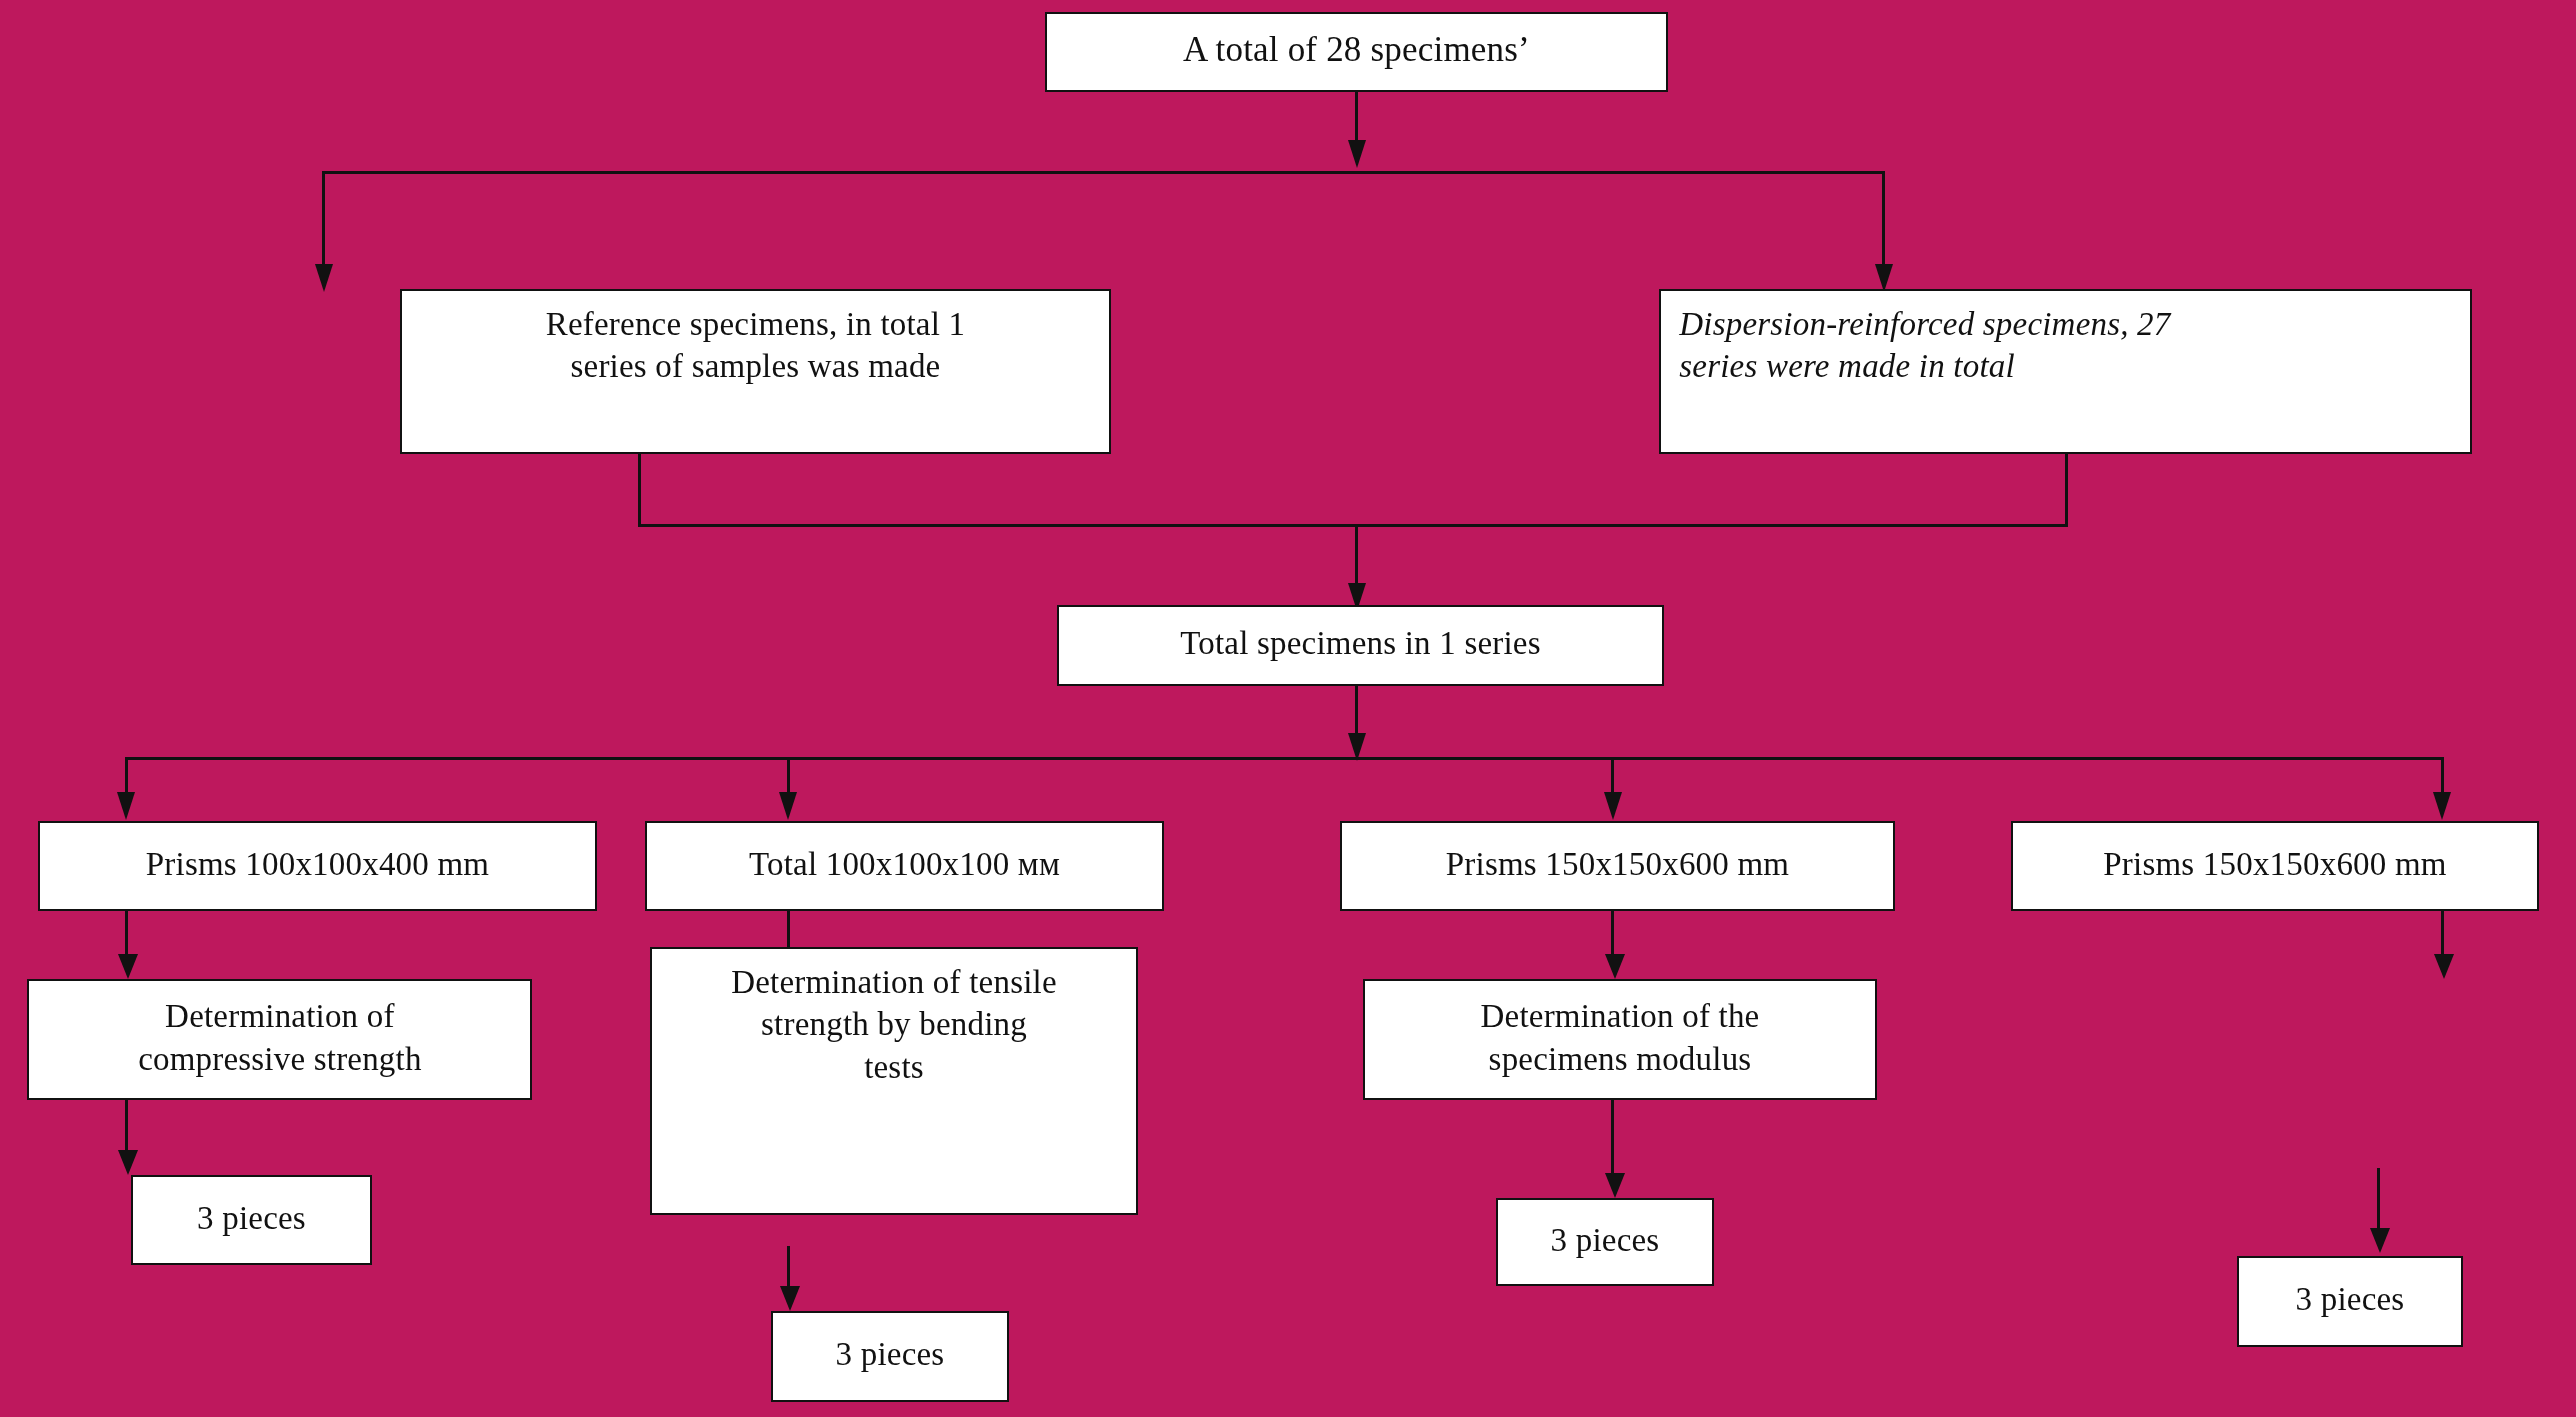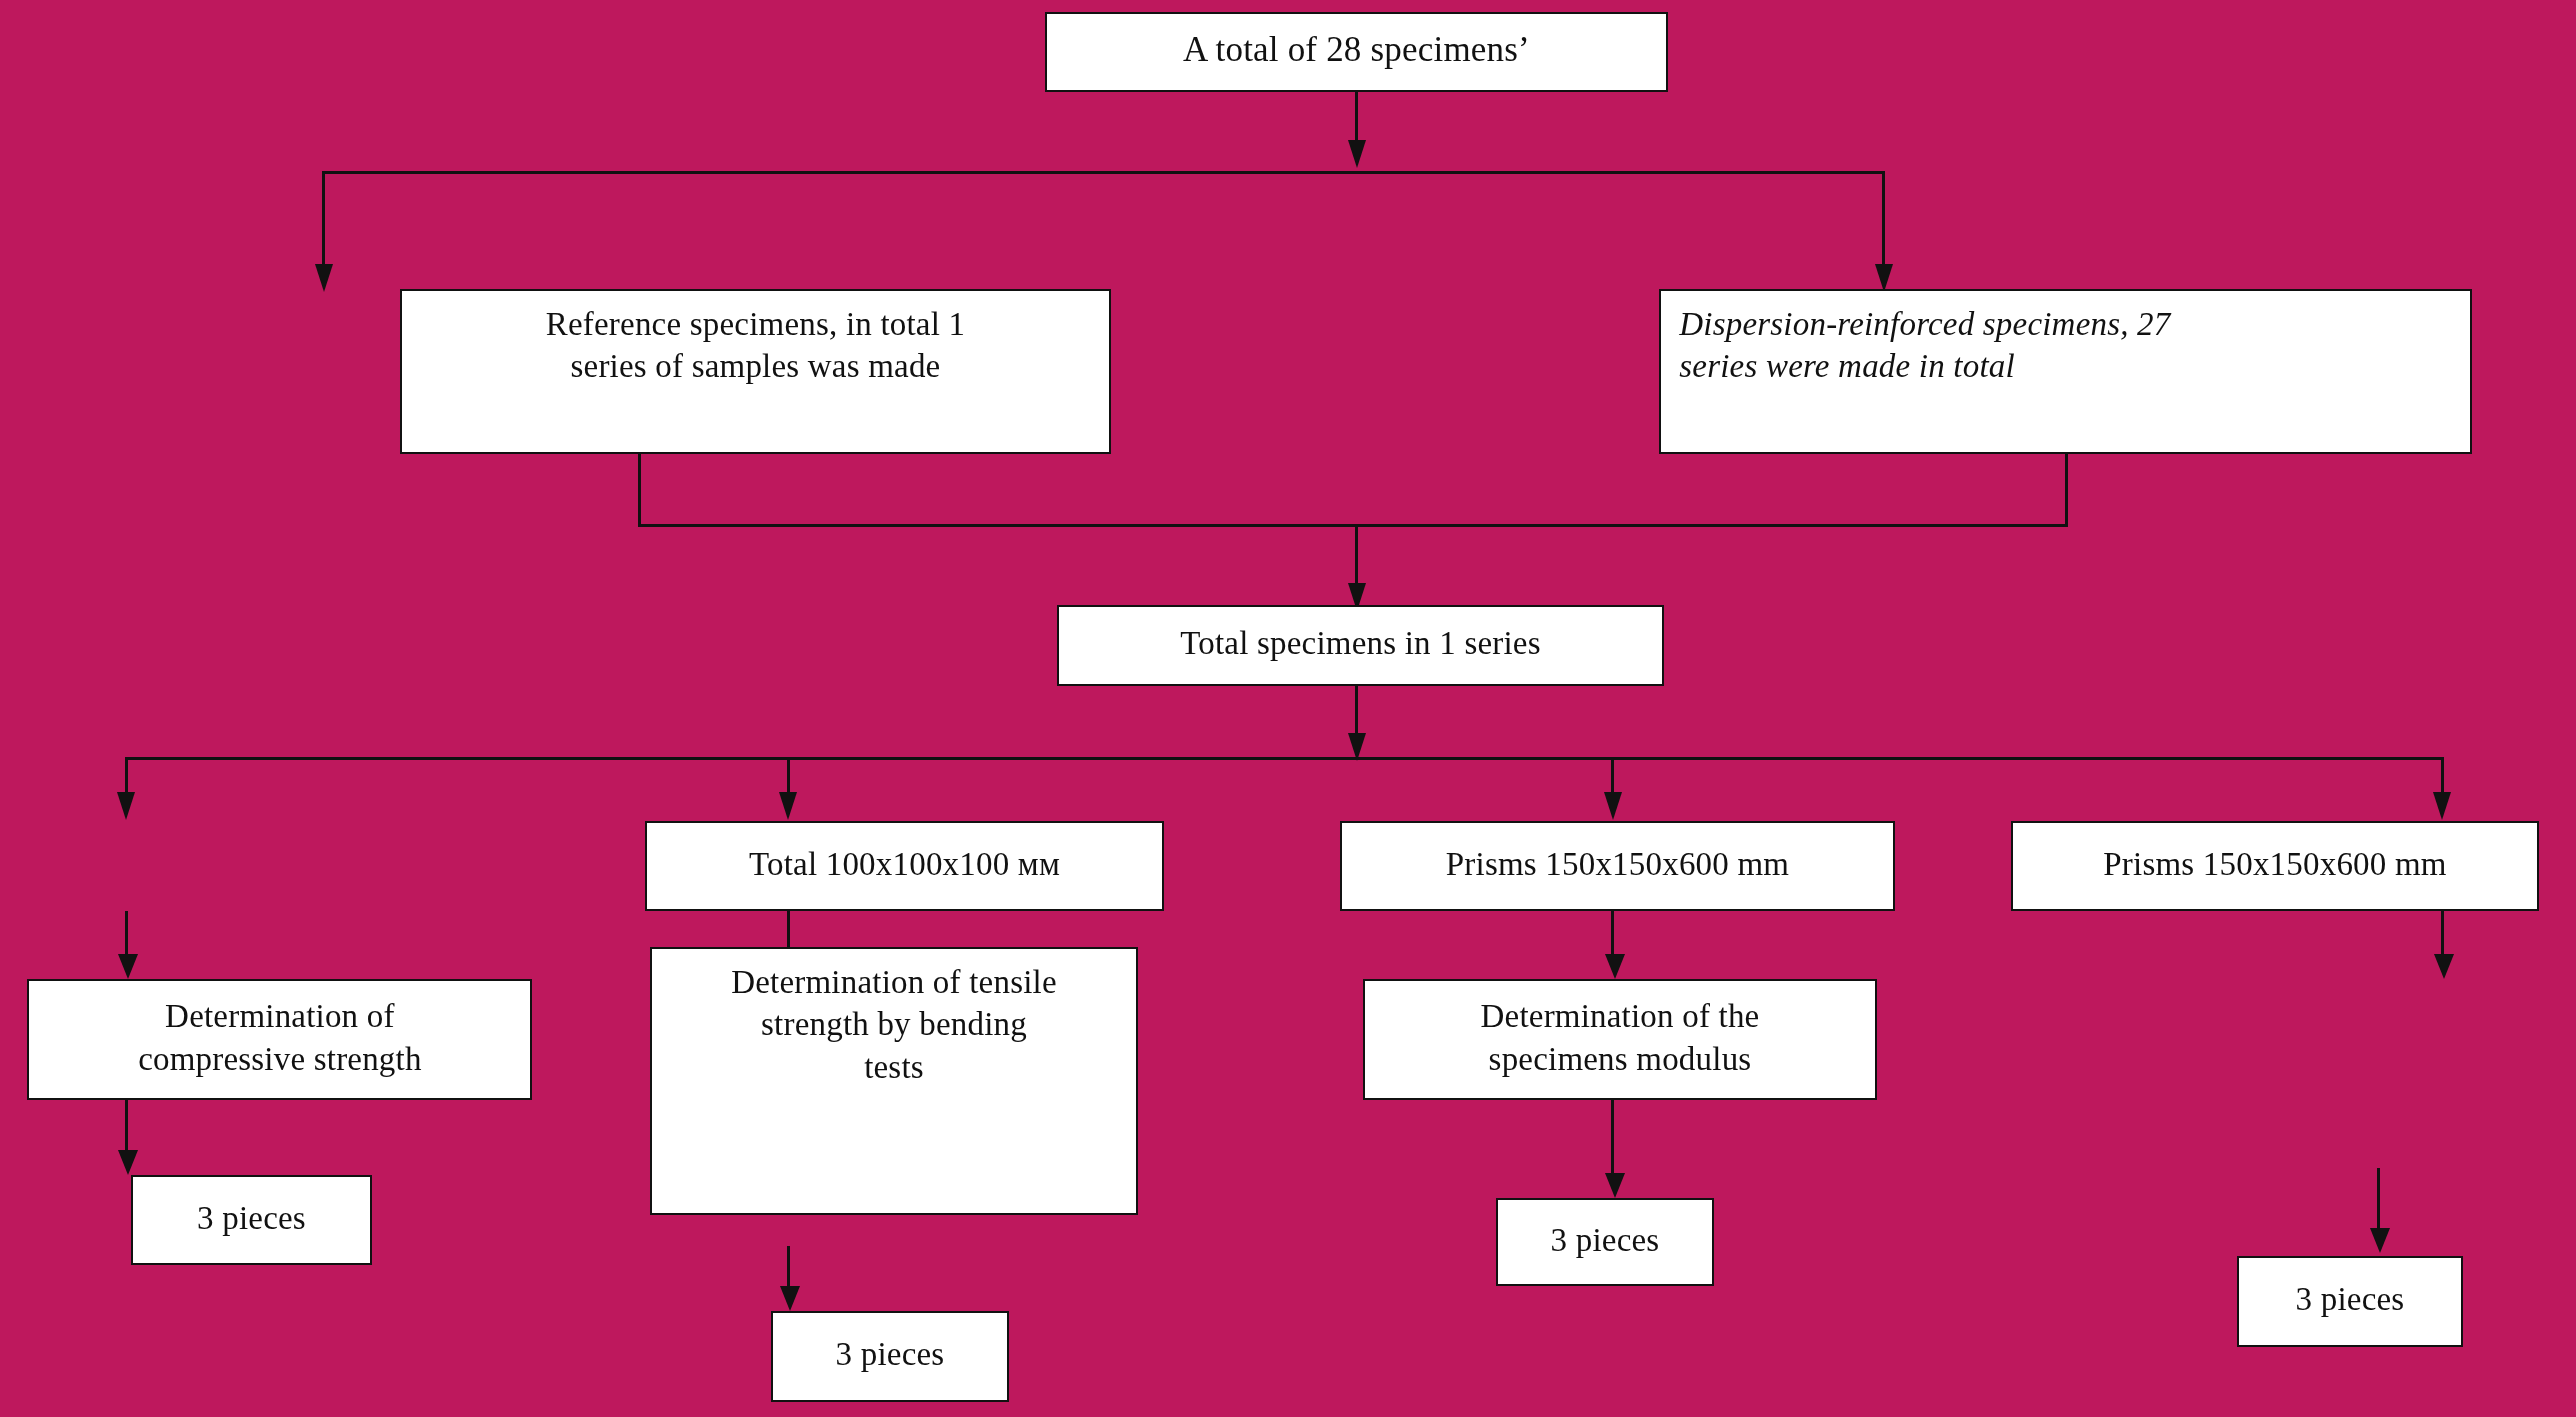--- a/index.html
+++ b/index.html
@@ -107,20 +107,21 @@
 
   <div class="vline" style="left:787px; top:757px; height:42px;"></div>
   <div class="arrowhead slim" style="left:779px; top:792px;"></div>
 
   <div class="vline" style="left:1611px; top:757px; height:42px;"></div>
   <div class="arrowhead slim" style="left:1604px; top:792px;"></div>
 
   <div class="vline" style="left:2441px; top:757px; height:42px;"></div>
   <div class="arrowhead slim" style="left:2433px; top:792px;"></div>
 
+  <div class="node vcenter" style="left:38px; top:821px; width:559px; height:90px;">Prisms 100x100x400 mm</div>
 
   <div class="vline" style="left:125px; top:911px; height:50px;"></div>
   <div class="arrowhead" style="left:118px; top:954px;"></div>
 
   <div class="node vcenter" style="left:27.4px; top:979px; width:505px; height:121px;">Determination of
 compressive strength</div>
 
   <div class="vline" style="left:125px; top:1100px; height:57px;"></div>
   <div class="arrowhead" style="left:118px; top:1150px;"></div>
 

